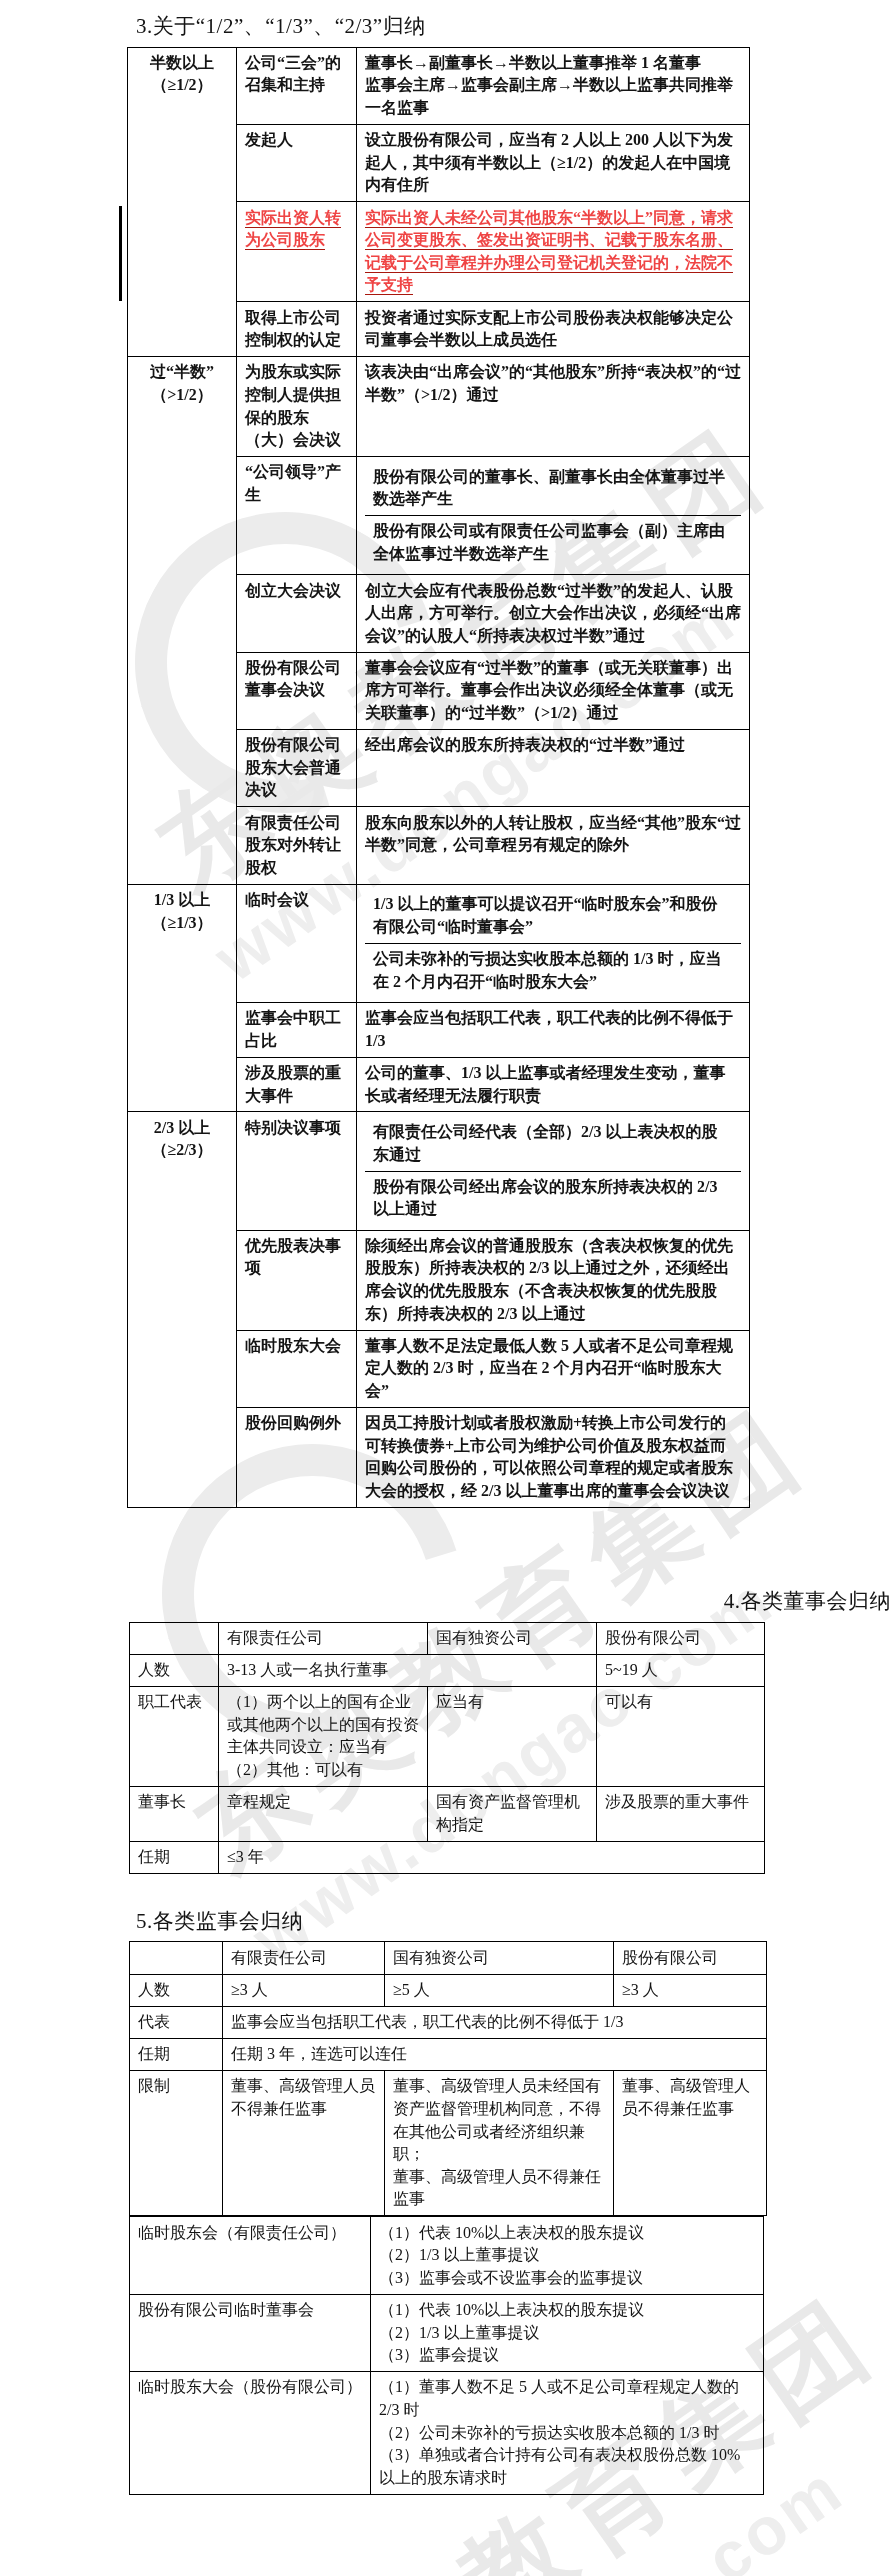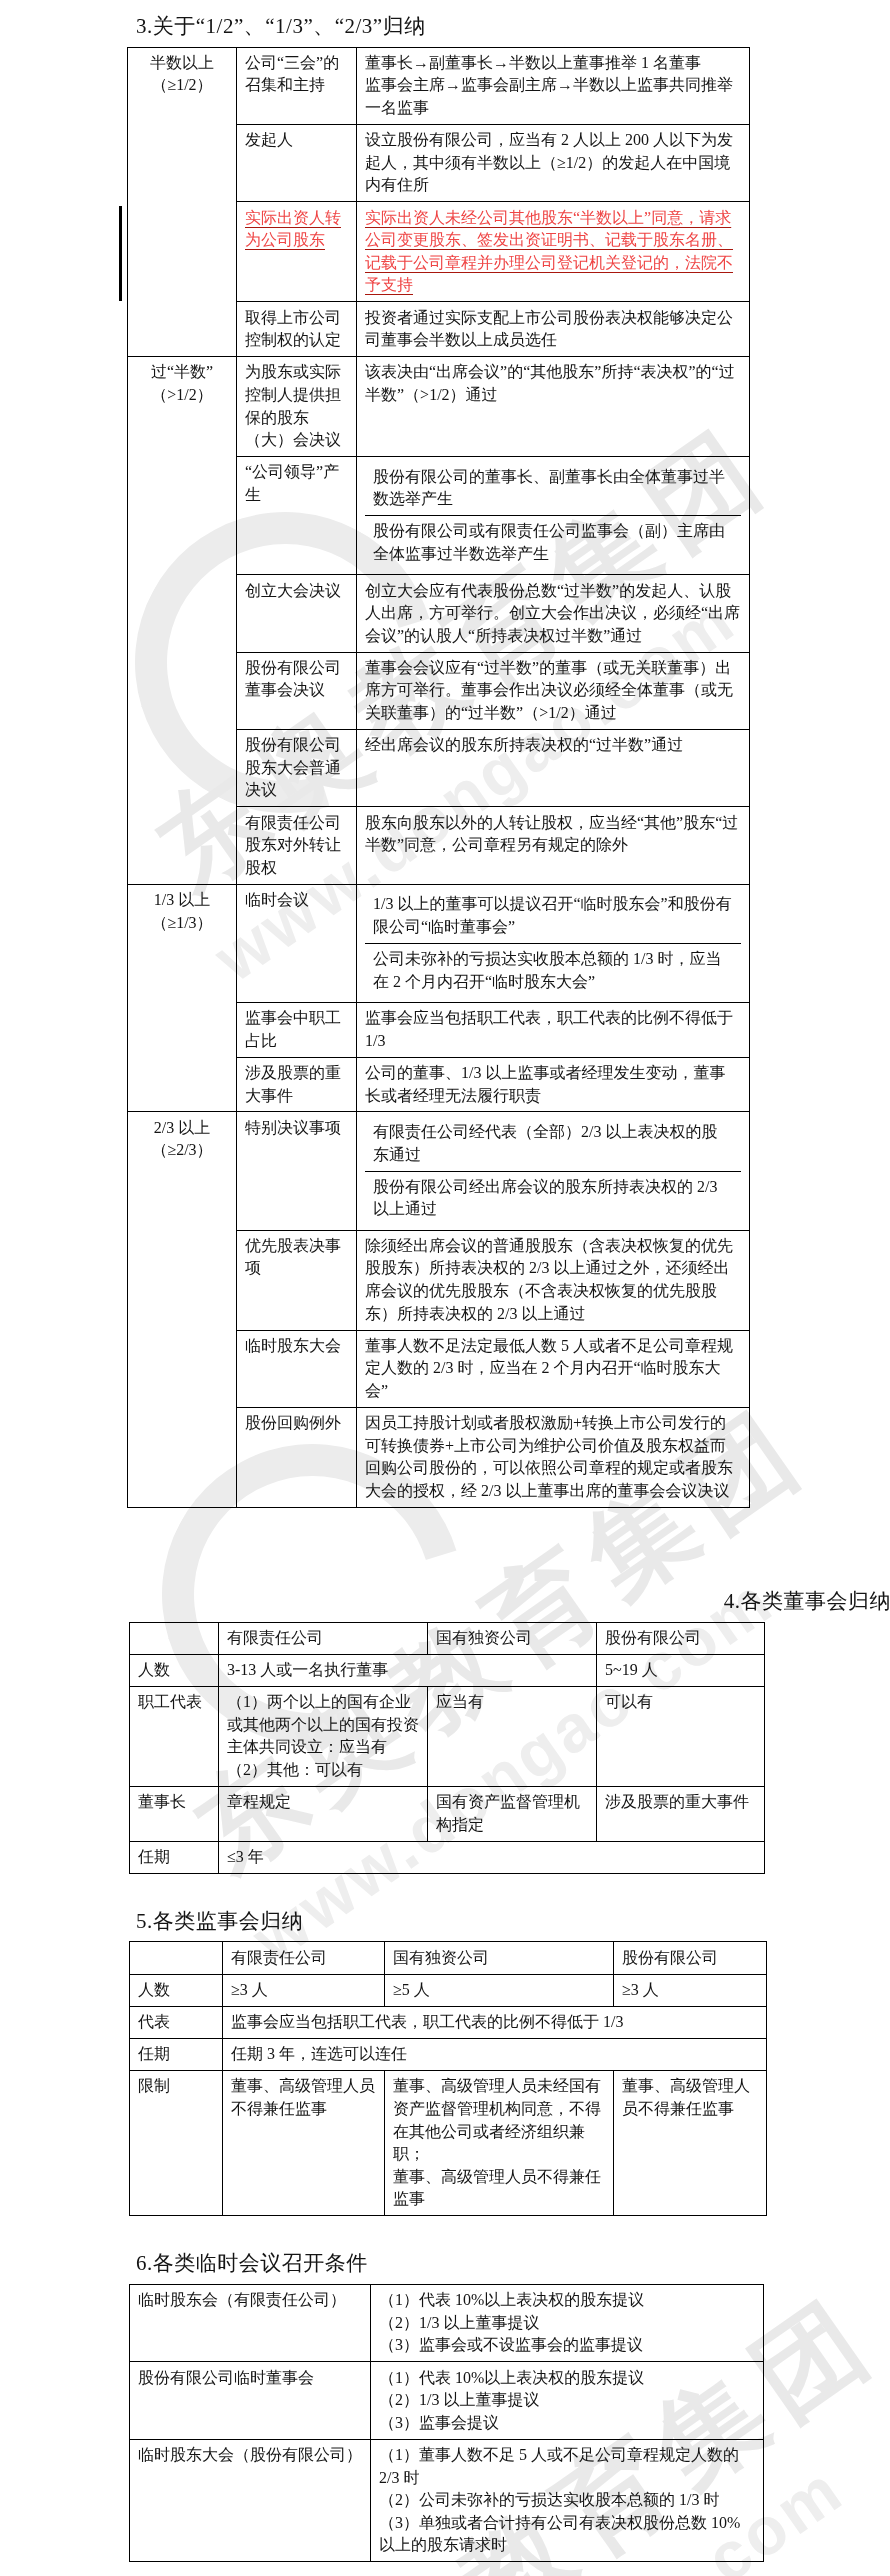--- a/index.html
+++ b/index.html
@@ -17,21 +17,21 @@
   .sec-title.gap-small{margin-top:35px;}
   table.doc{
     border-collapse:collapse; table-layout:fixed;
     border:1.6px solid #000; background:transparent;
     font-size:16px; line-height:22.6px;
   }
   table.doc td{
     border:1.1px solid #000; padding:4.3px 8px; vertical-align:top;
     word-break:break-all; background:transparent;
   }
-  .t3{margin-left:127px; width:623px;}
+  .t3{margin-left:127px; width:623px;font-weight:bold;}
   .t4{margin-left:129px; width:636px;}
   .t5{margin-left:129px; width:638px;}
   .t6{margin-left:129px; width:635px;}
   td.grp{text-align:center; padding-top:7.5px;}
   td.subs{padding:0;}
   td.subs .sub{padding:4.3px 8px;}
   td.subs .sub + .sub{border-top:1.1px solid #000;}
   .cnt div + div{margin-top:0;}
   tr.red td{
     color:#ef4444;
@@ -267,21 +267,20 @@
         <td>董事、高级管理人员不得兼任监事</td>
         <td>
           <div>董事、高级管理人员未经国有资产监督管理机构同意，不得在其他公司或者经济组织兼职；</div>
           <div>董事、高级管理人员不得兼任监事</div>
         </td>
         <td>董事、高级管理人员不得兼任监事</td>
       </tr>
     </tbody>
   </table>
 
-  <div class="sec-title gap-small">6.各类临时会议召开条件</div>
   <table class="doc t6">
     <colgroup>
         <col style="width:241px">
         <col>
       </colgroup>
     <tbody>
       <tr>
         <td class="lbl">临时股东会（有限责任公司）</td>
         <td>
           <div>（1）代表 10%以上表决权的股东提议</div>

